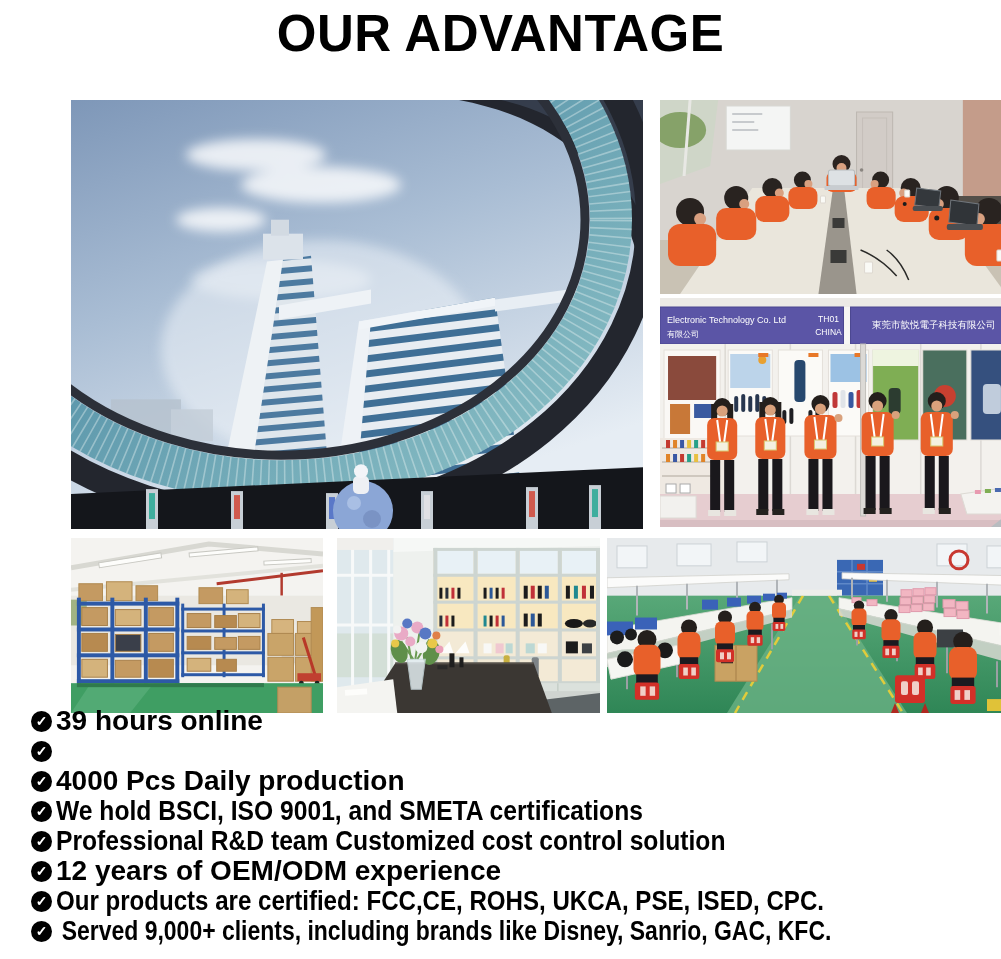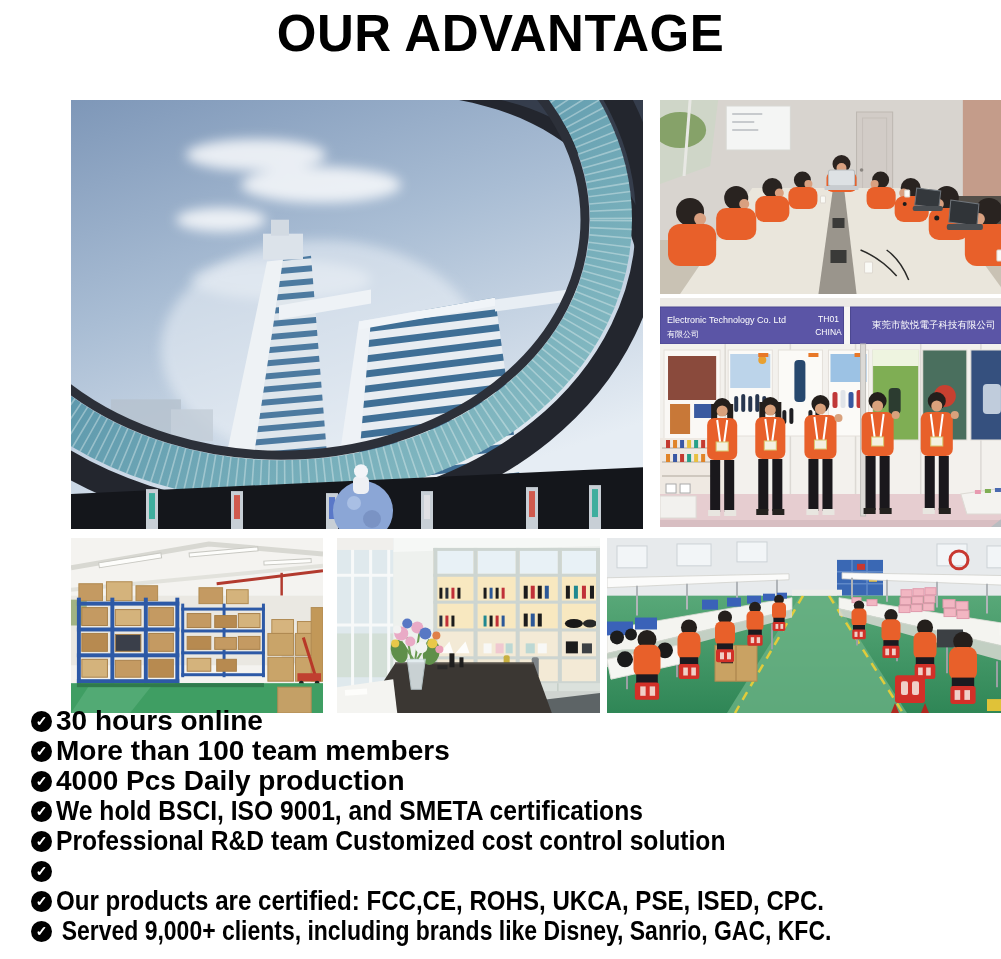--- a/index.html
+++ b/index.html
@@ -717,40 +717,40 @@
         <polygon points="288,166 284,176 292,176" fill="#b02820"></polygon>
           <polygon points="318,166 314,176 322,176" fill="#b02820"></polygon>
       </g>
       <rect x="380" y="162" width="24" height="12" fill="#e0c238"></rect>
     </svg>
   </figure>
 
   <ul class="advantages">
     <li class="adv-row">
       <span class="check">✓</span>
-      <span class="adv-text">30 hours online</span>
+      <span class="adv-text">39 hours online</span>
     </li>
     <li class="adv-row">
       <span class="check">✓</span>
-      <span class="adv-text">More than 100 team members</span>
     </li>
     <li class="adv-row">
       <span class="check">✓</span>
       <span class="adv-text">4000 Pcs Daily production</span>
     </li>
     <li class="adv-row c88">
       <span class="check">✓</span>
       <span class="adv-text">We hold BSCI, ISO 9001, and SMETA certifications</span>
     </li>
     <li class="adv-row c88">
       <span class="check">✓</span>
       <span class="adv-text">Professional R&amp;D team Customized cost control solution</span>
     </li>
     <li class="adv-row">
       <span class="check">✓</span>
+      <span class="adv-text">12 years of OEM/ODM experience</span>
     </li>
     <li class="adv-row c86">
       <span class="check">✓</span>
       <span class="adv-text">Our products are certified: FCC,CE, ROHS, UKCA, PSE, ISED, CPC.</span>
     </li>
     <li class="adv-row c82">
       <span class="check">✓</span>
       <span class="adv-text">Served 9,000+ clients, including brands like Disney, Sanrio, GAC, KFC.</span>
     </li>
   </ul>

